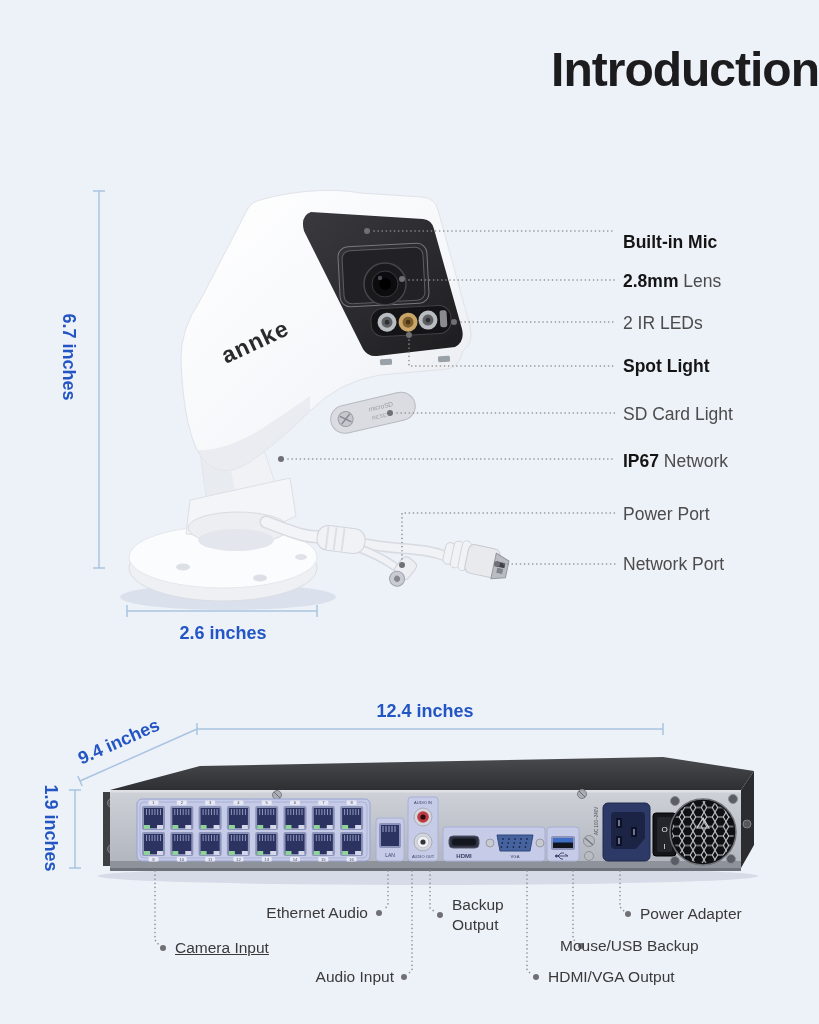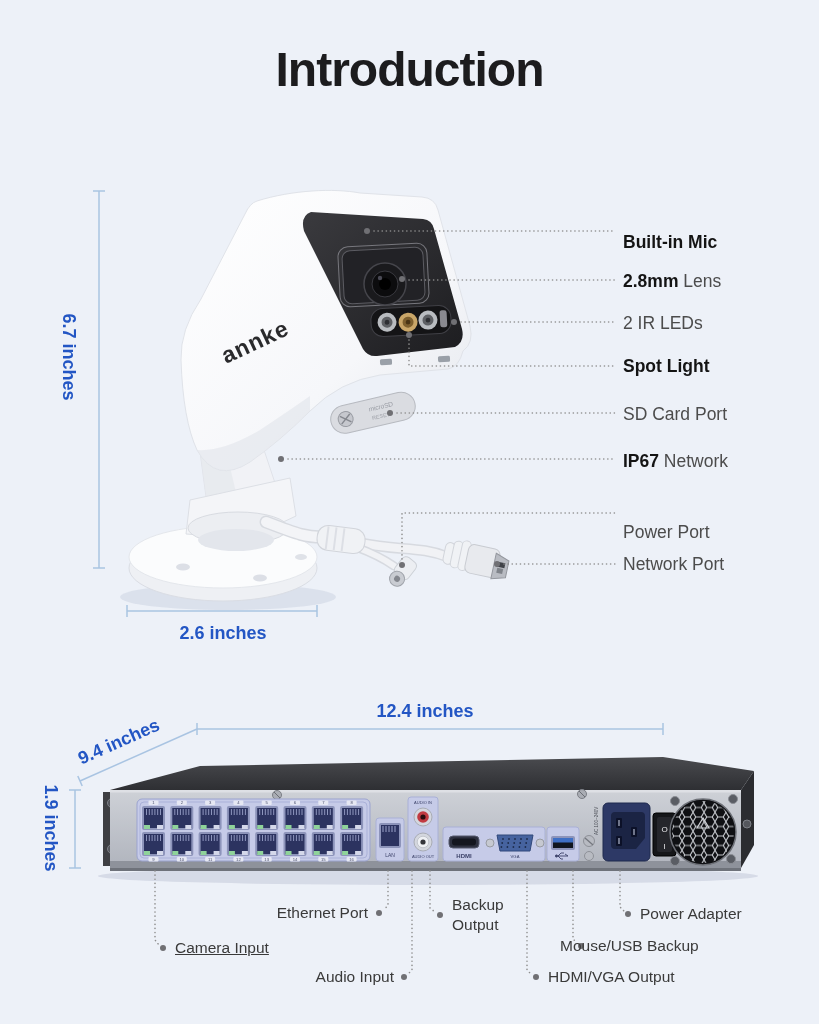--- a/index.html
+++ b/index.html
@@ -1,18 +1,18 @@
 <!DOCTYPE html>
 <html><head>
 <meta charset="utf-8">
 <style>
   html,body{margin:0;padding:0;}
   body{font-family:"Liberation Sans", sans-serif;}
   .page{position:relative;width:819px;height:1024px;background:#edf1f8;overflow:hidden;}
-  .page-title{position:absolute;left:0;top:42px;width:819px;text-align:center;
+  .page-title{position:absolute;left:0;top:42px;width:819px;text-align:right;
     font-size:48px;font-weight:700;letter-spacing:-1px;color:#1c1c1e;}
   svg.canvas{position:absolute;left:0;top:0;}
   svg text{font-family:"Liberation Sans", sans-serif;}
   .dim{position:absolute;color:#2356c4;font-weight:700;font-size:18px;white-space:nowrap;
     transform:translate(-50%,-50%);}
   .dim.rot90{transform:translate(-50%,-50%) rotate(90deg);}
   .dim.rotd{transform:translate(-50%,-50%) rotate(-24deg);}
   .callout{position:absolute;left:623px;height:24px;line-height:24px;font-size:17.5px;
     white-space:nowrap;}
   .callout .b{font-weight:700;color:#141414;}
@@ -531,27 +531,27 @@
   <div class="dim rot90" style="left:68px;top:357px;">6.7 inches</div>
   <div class="dim" style="left:223px;top:633px;">2.6 inches</div>
   <div class="dim" style="left:405px;top:711px;margin-left:20px;">12.4 inches</div>
   <div class="dim rotd" style="left:119px;top:742px;">9.4 inches</div>
   <div class="dim rot90" style="left:50px;top:828px;">1.9 inches</div>
 
   <div class="callout" style="top:230px;"><span class="b">Built-in Mic</span><span class="r"></span></div>
   <div class="callout" style="top:269px;"><span class="b">2.8mm</span><span class="r"> Lens</span></div>
   <div class="callout" style="top:311px;"><span class="b"></span><span class="r">2 IR LEDs</span></div>
   <div class="callout" style="top:354px;"><span class="b">Spot Light</span><span class="r"></span></div>
-  <div class="callout" style="top:402px;"><span class="b"></span><span class="r">SD Card Port</span></div>
+  <div class="callout" style="top:402px;"><span class="b"></span><span class="r">SD Card Light</span></div>
   <div class="callout" style="top:449px;"><span class="b">IP67</span><span class="r"> Network</span></div>
-  <div class="callout" style="top:520px;"><span class="b"></span><span class="r">Power Port</span></div>
+  <div class="callout" style="top:502px;"><span class="b"></span><span class="r">Power Port</span></div>
   <div class="callout" style="top:552px;"><span class="b"></span><span class="r">Network Port</span></div>
 
   <div class="blabel" style="left:175px;top:938px;text-decoration:underline;">Camera Input</div>
-  <div class="blabel right" style="right:451px;top:903px;">Ethernet Port</div>
+  <div class="blabel right" style="right:451px;top:903px;">Ethernet Audio</div>
   <div class="blabel" style="left:452px;top:895px;">
     <div>Backup</div>
     <div>Output</div>
   </div>
   <div class="blabel right" style="right:425px;top:967px;">Audio Input</div>
   <div class="blabel" style="left:548px;top:967px;">HDMI/VGA Output</div>
   <div class="blabel" style="left:560px;top:936px;">Mouse/USB Backup</div>
   <div class="blabel" style="left:640px;top:904px;">Power Adapter</div>
 
 </div>

